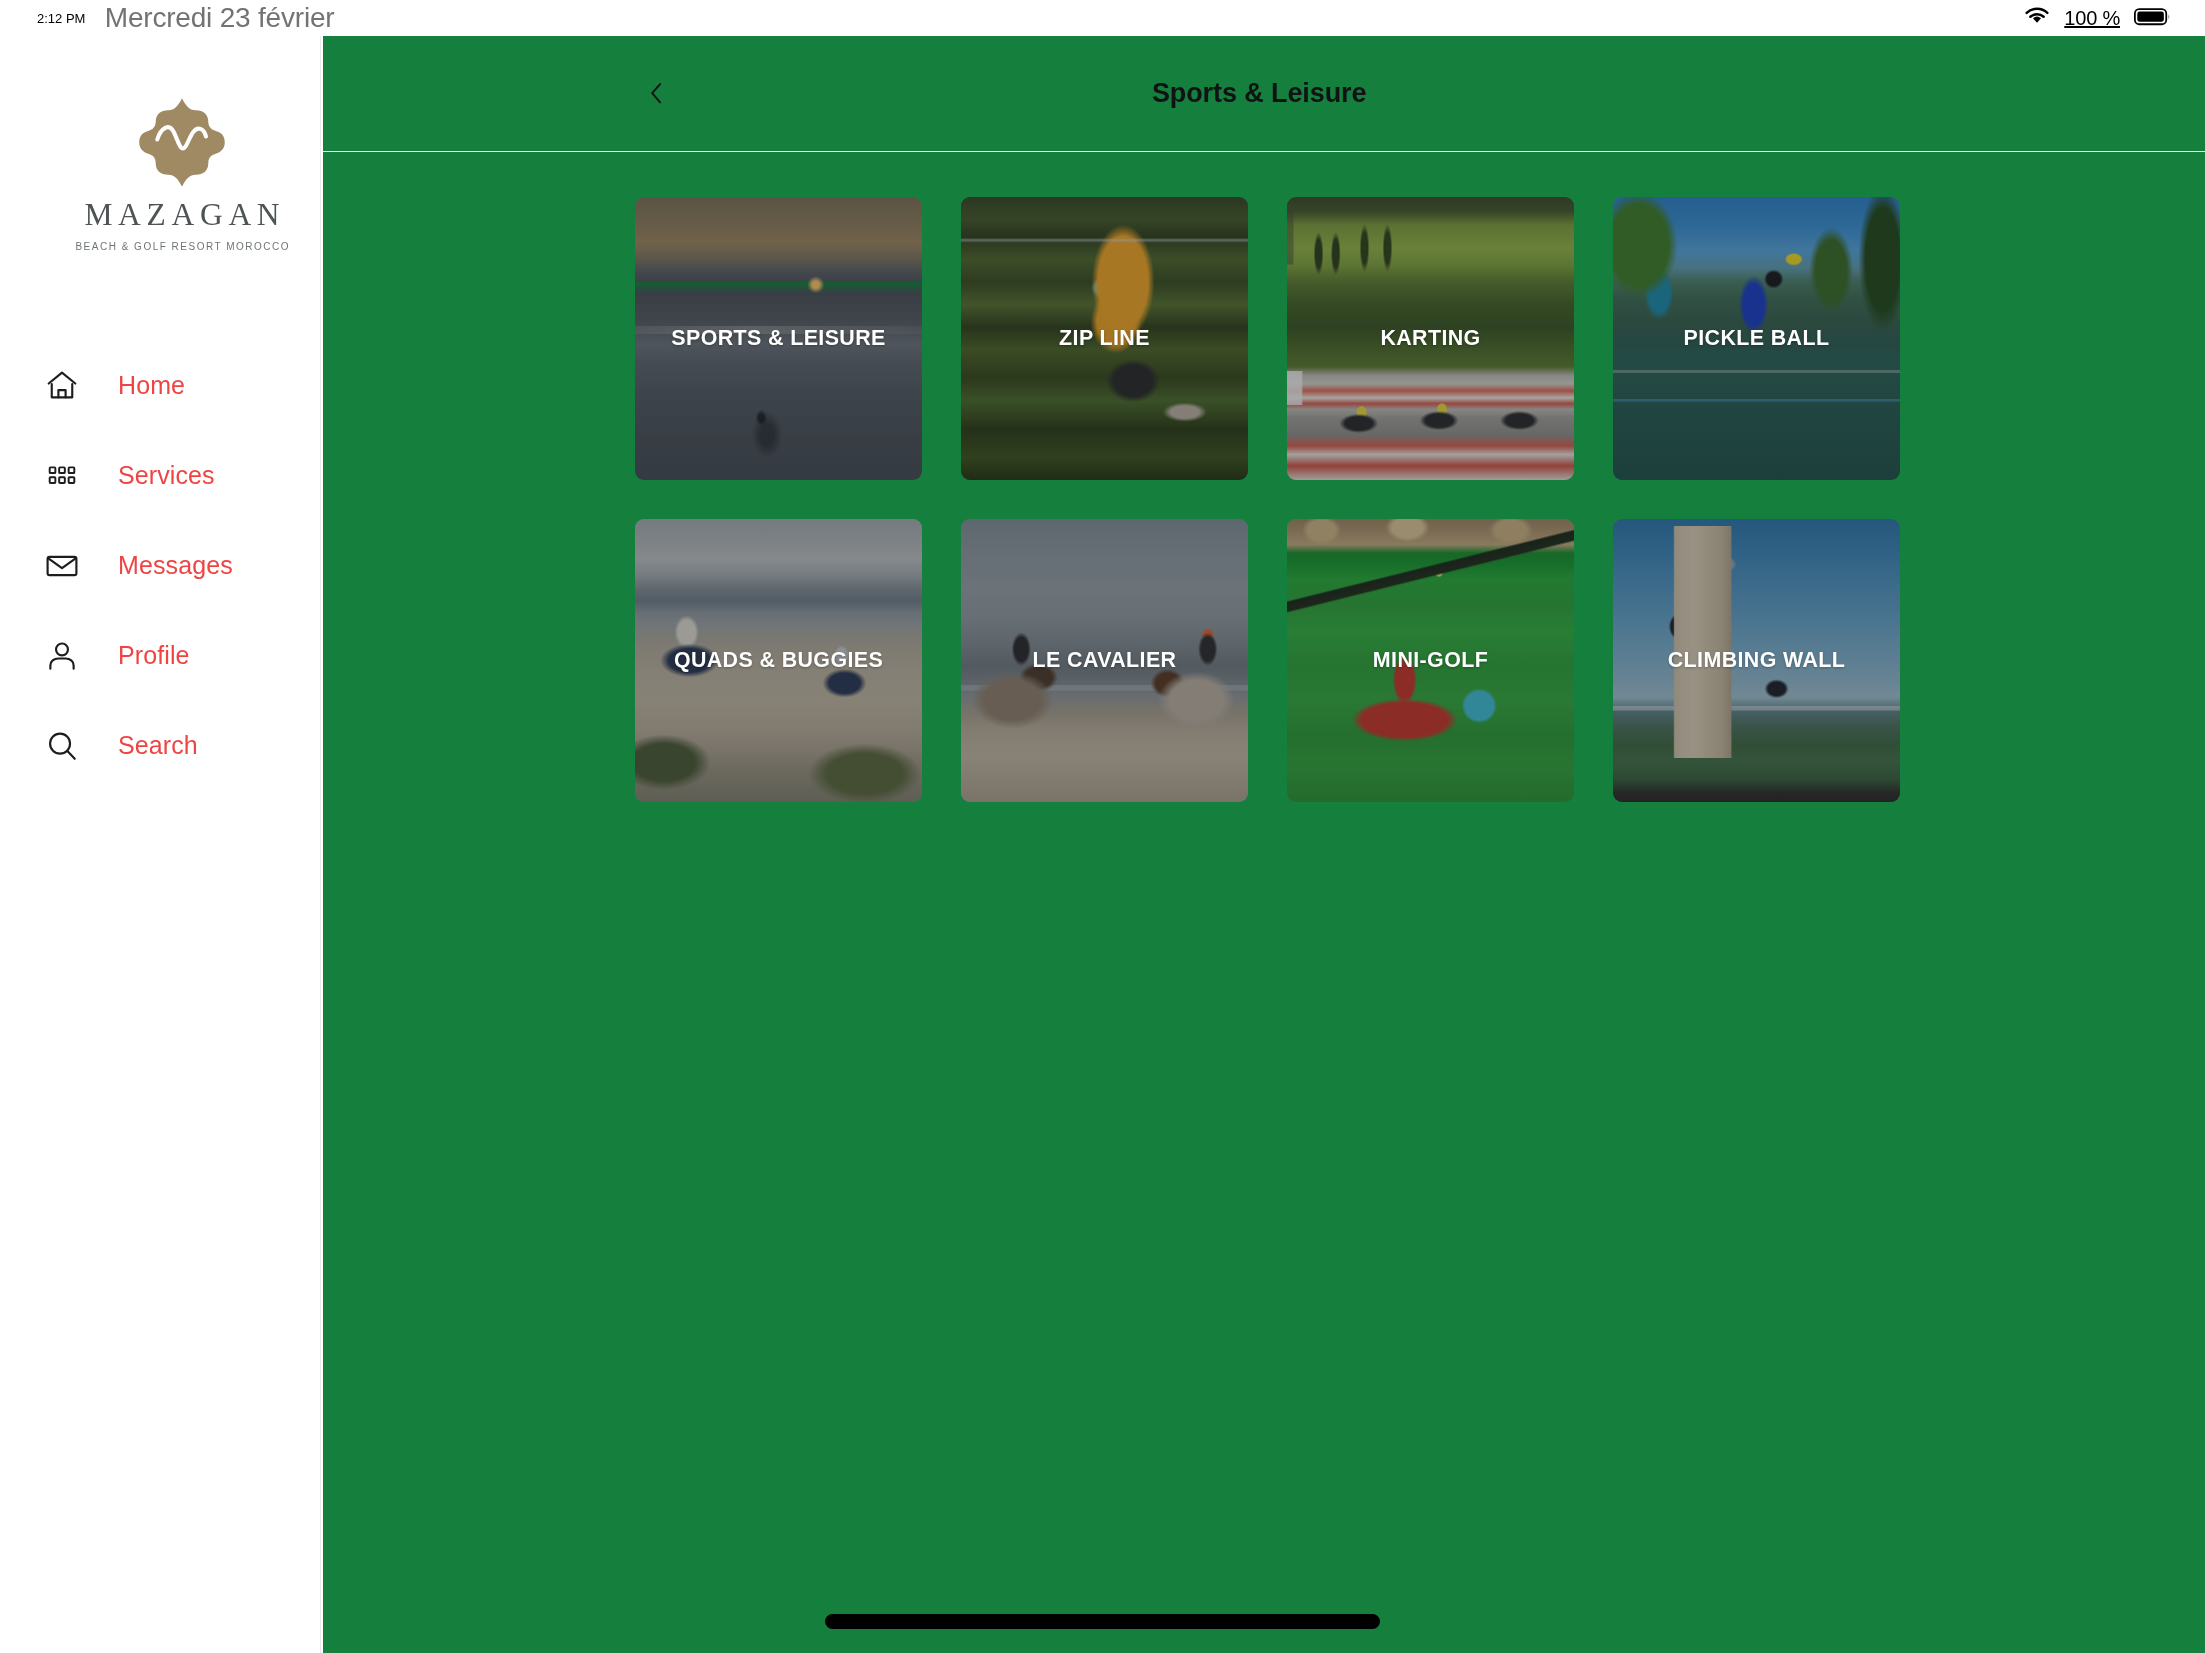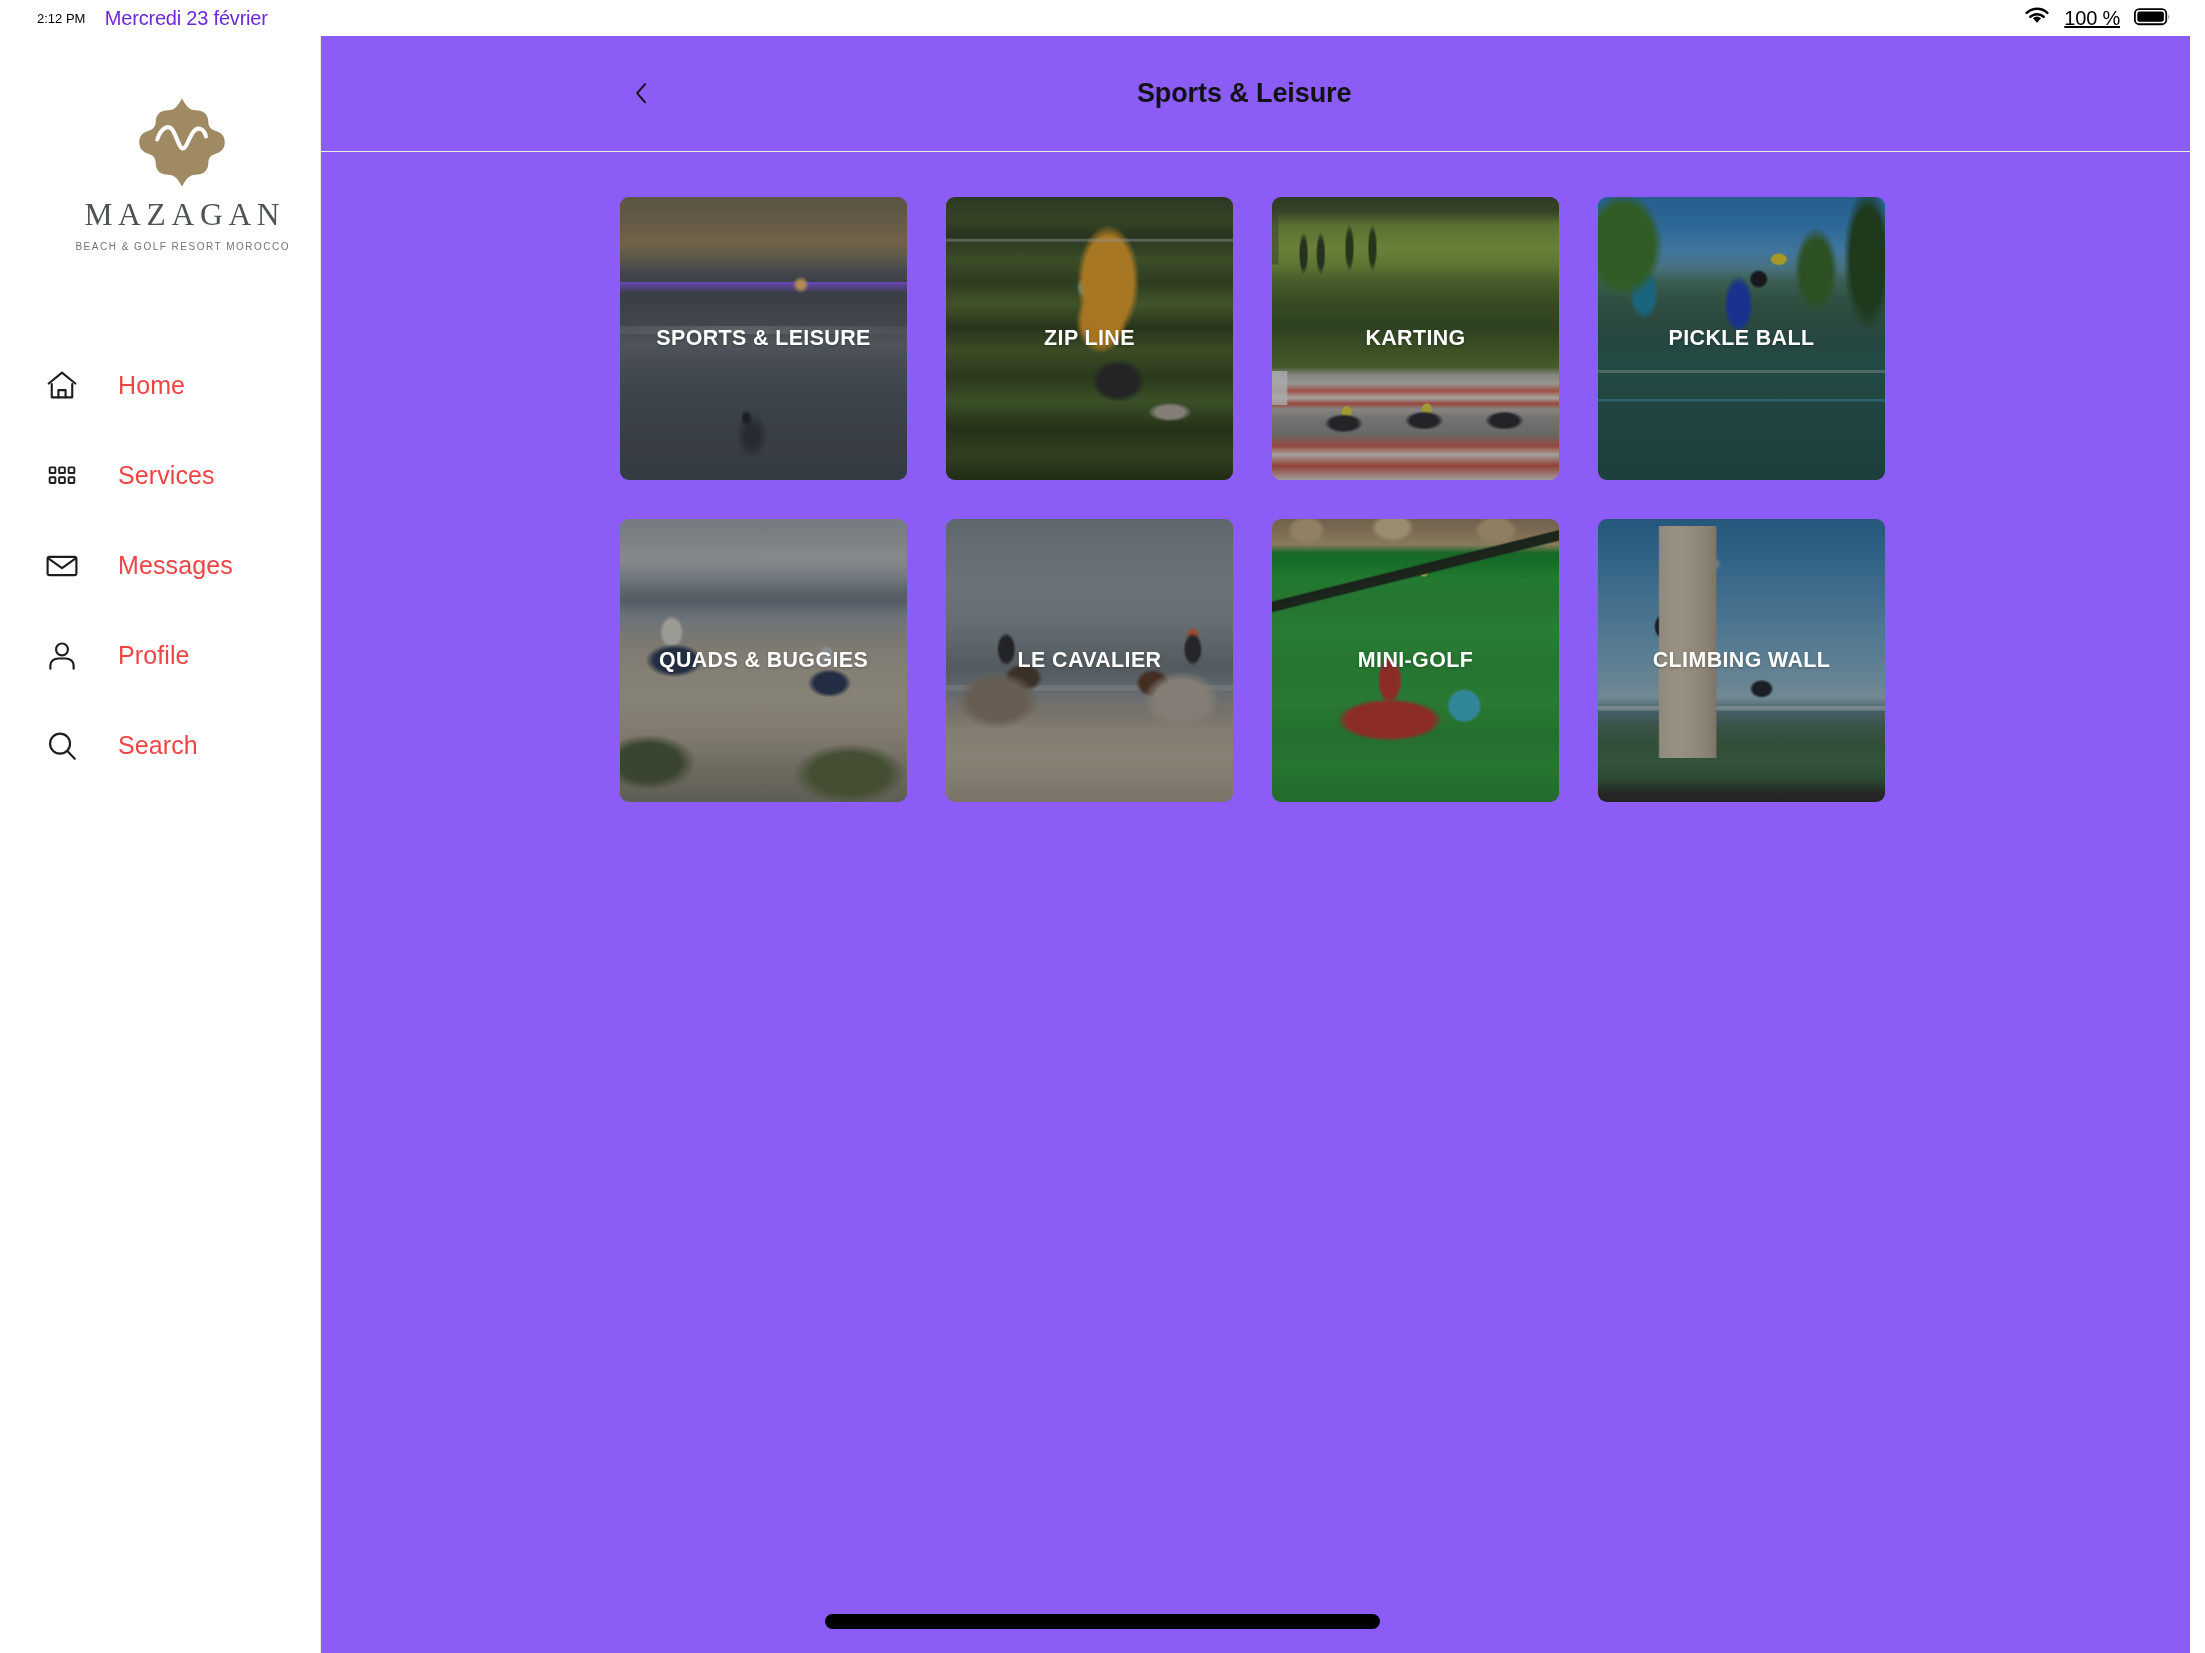--- a/index.html
+++ b/index.html
@@ -13,21 +13,21 @@
   
   .status-bar {
     position: absolute; top: 0; left: 0;
     width: 2205px; height: 36px;
     display: flex; align-items: center;
     z-index: 40;
     padding: 0 34px 0 37px;
   }
   .status-left { display: flex; align-items: center; gap: 19.4px; }
   .status-date {
-    font-size: 20px; color: #6d28d9; font-weight: 400;
+    font-size: 28px; color: #737373; font-weight: 400;
     letter-spacing: -0.2px;
   }
   .status-right {
     margin-left: auto; display: flex; align-items: center; gap: 14px; text-decoration: underline;
   }
   .wifi-icon { display: block; }
   .battery-pct {
     font-size: 20px; color: #000; letter-spacing: -0.2px;
   }
   .battery-icon { display:block; }
@@ -75,23 +75,23 @@
   }
   .nav-label {
     margin-left: 36px;
     font-size: 25px;
     color: #ef4444;
     letter-spacing: 0.1px;
   }
 
   
   .main {
-    position: absolute; top: 36px; left: 308px;
+    position: absolute; top: 36px; left: 323px;
     width: 1882px; height: 1618px;
-    background: #8b5cf6;
+    background: #15803d;
   }
   .topbar {
     position: relative;
     height: 116px;
     border-bottom: 1.6px solid #ededed;
     display: flex; align-items: center;
   }
   .back-btn {
     position: absolute; left: 311px; top: 50%;
     transform: translateY(-50%);

